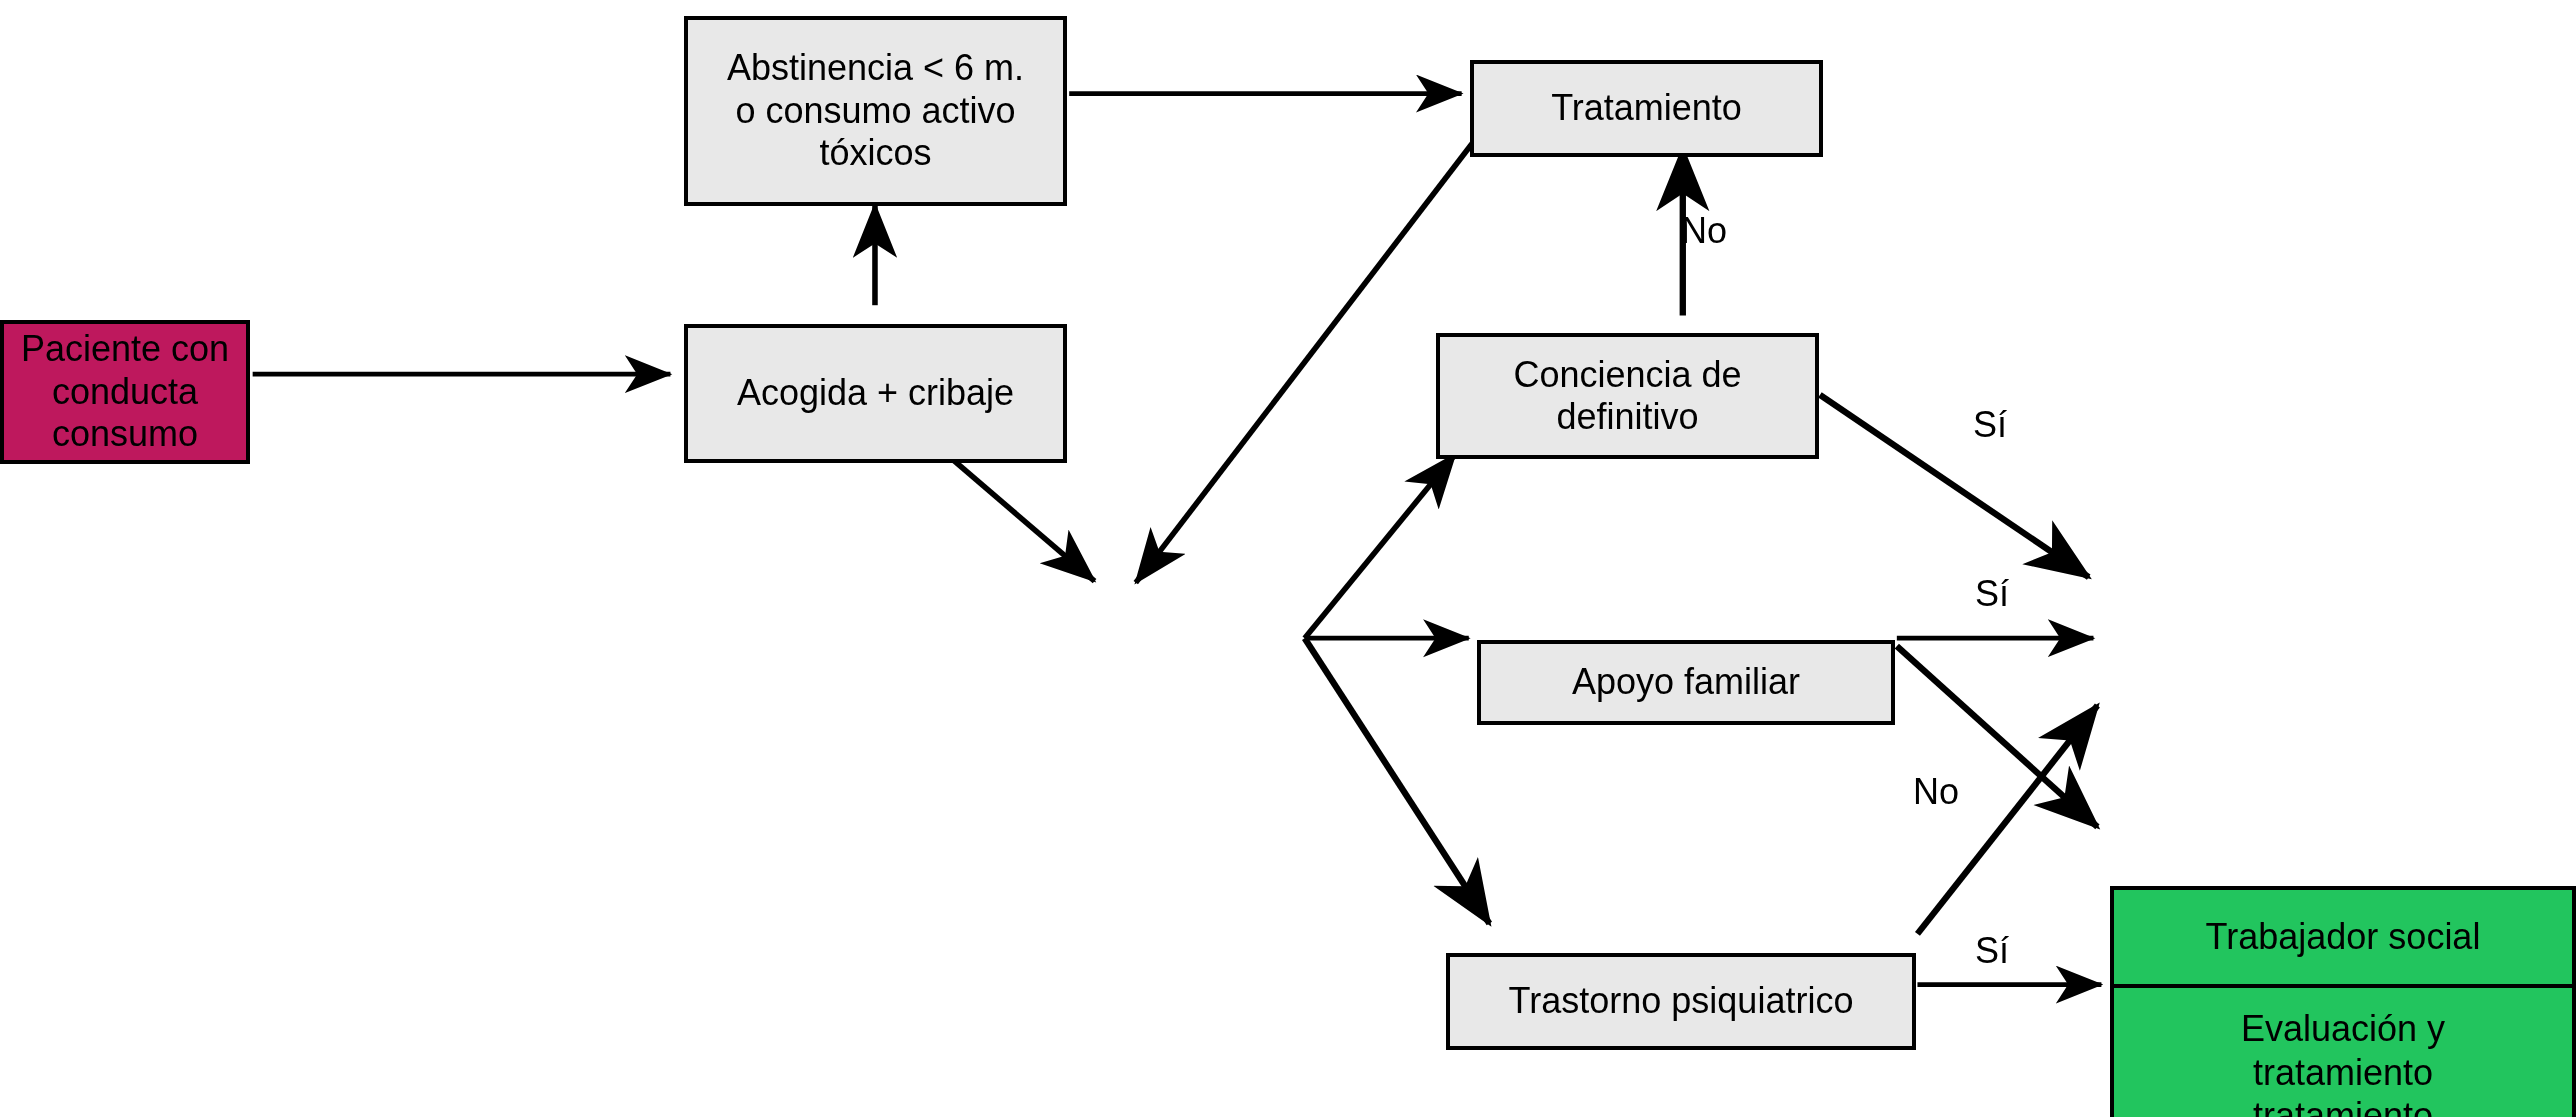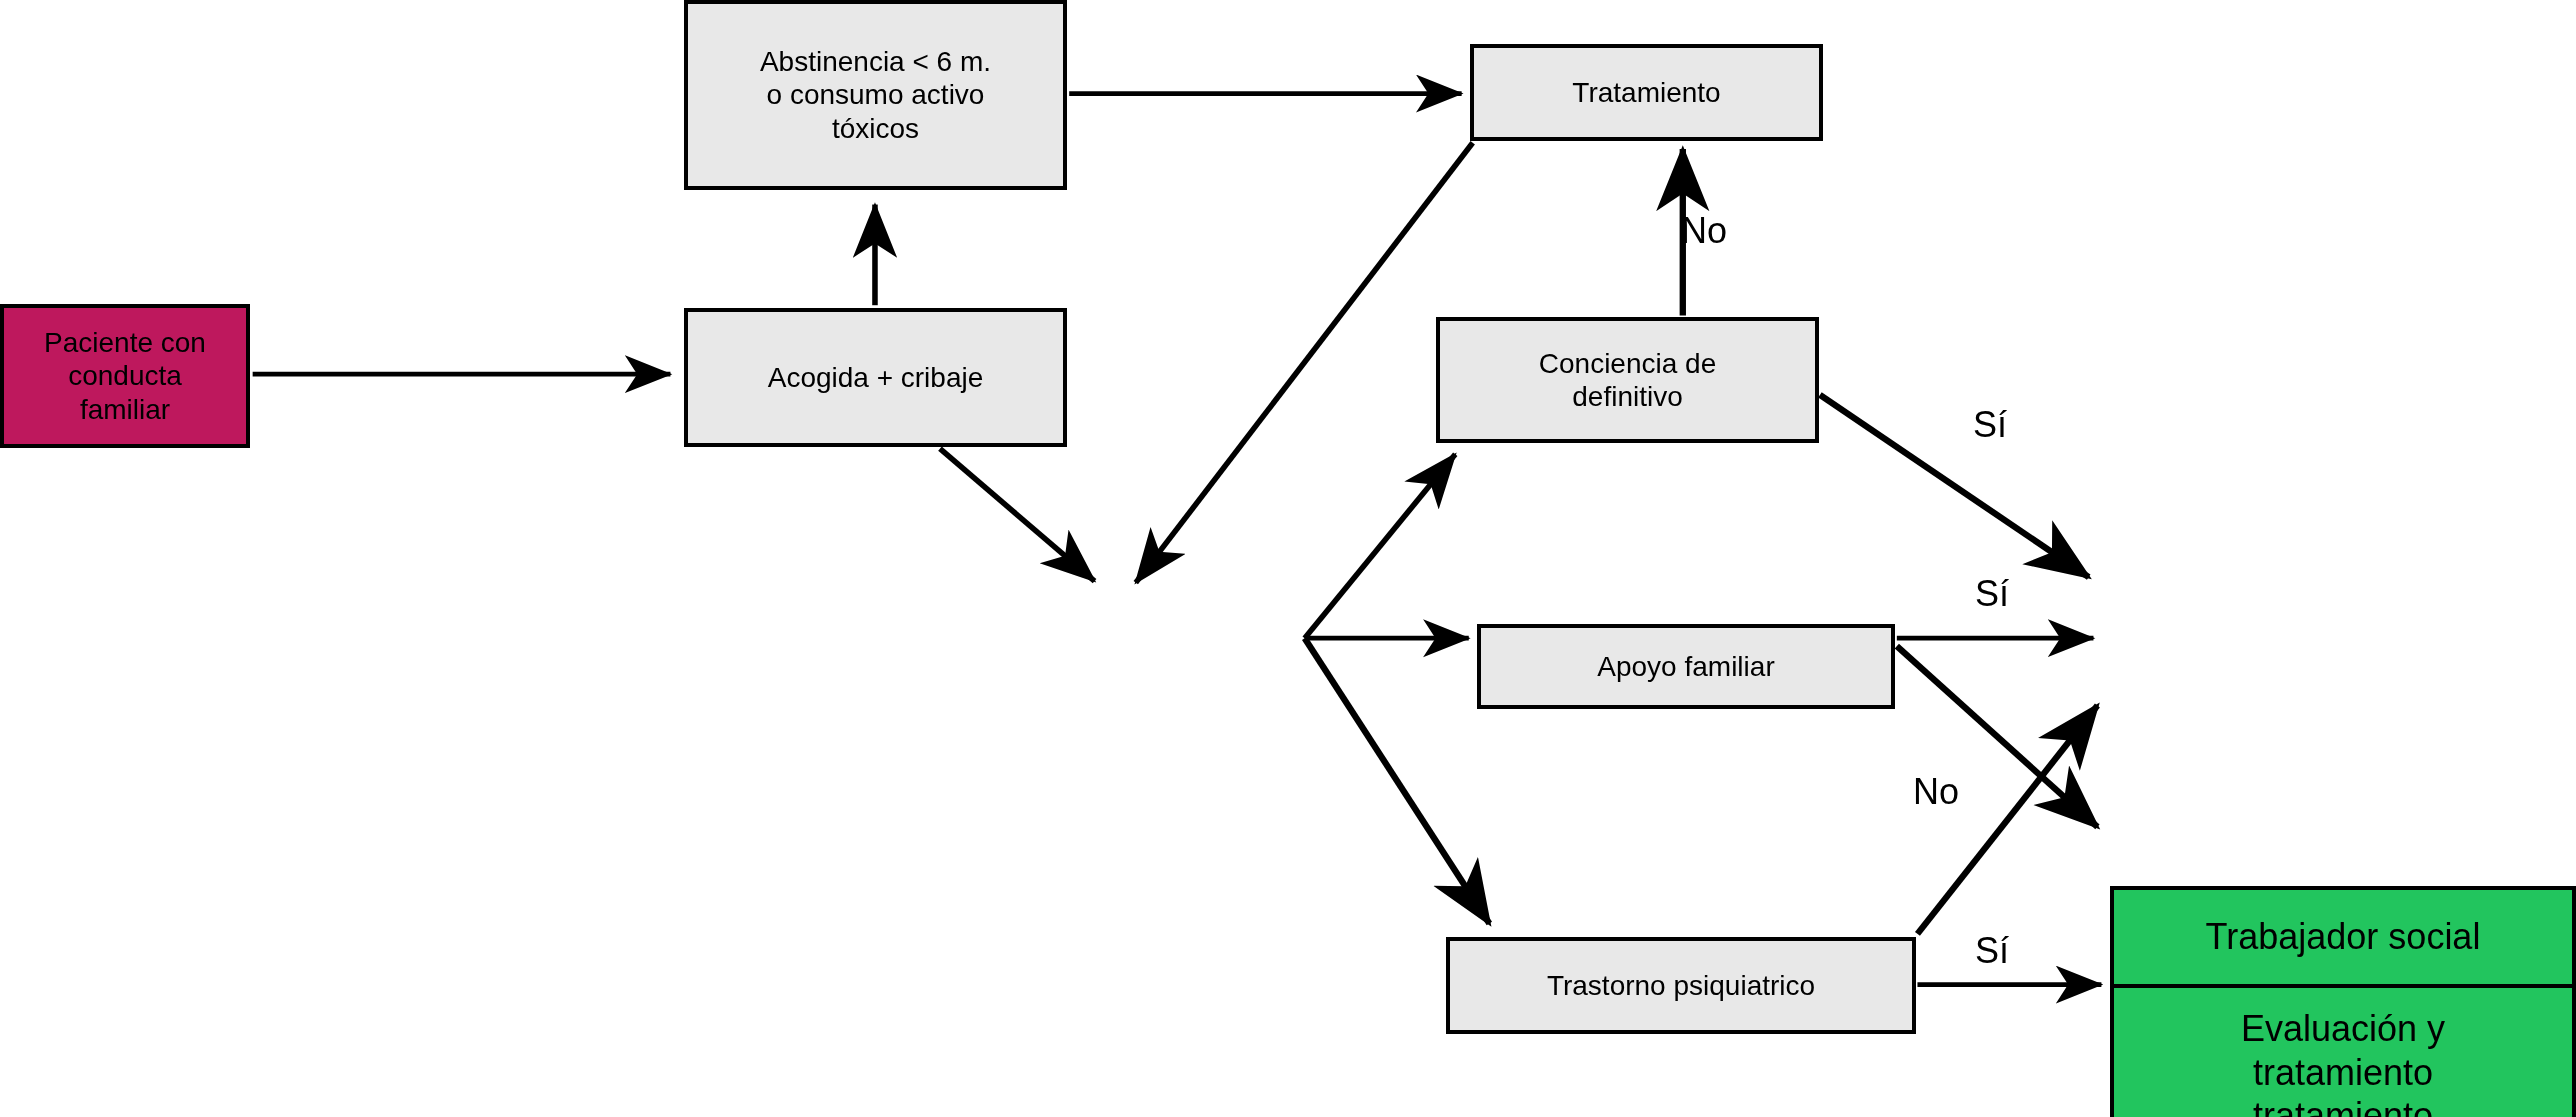--- a/index.html
+++ b/index.html
@@ -9,23 +9,24 @@
   .node{
     position:absolute;
     box-sizing:border-box;
     border:4px solid #000;
     background:#e8e8e8;
     display:flex;
     align-items:center;
     justify-content:center;
     text-align:center;
     color:#000;
-    font-size:28px;
+    font-size:36px;
     line-height:1.18;
     font-family:"Liberation Sans",sans-serif;
+    margin-top:16px;
   }
   .node.dark{background:#be185d;}
   .node .txt{display:block;padding:0 8px;}
   .compound{
     position:absolute;
     box-sizing:border-box;
     border:4px solid #000;
     background:#22c55e;
     display:flex;
     flex-direction:column;
@@ -118,21 +119,21 @@
     </g>
 
     <g>
       <line x1="2418" y1="1242" x2="2650" y2="1242" stroke="#000" stroke-width="6" marker-end="url(#ah)"></line>
     </g>
   </svg>
 
   <div class="node dark" style="left:0px;top:304px;width:250px;height:144px;">
     <span class="txt">
       <span>Paciente con conducta</span><br>
-      <span>familiar</span>
+      <span>consumo</span>
     </span>
   </div>
 
   <div class="node" style="left:684px;top:0px;width:383px;height:190px;">
     <span class="txt">
       <span>Abstinencia &lt; 6 m.</span><br>
       <span>o consumo activo</span><br>
       <span>tóxicos</span>
     </span>
   </div>

